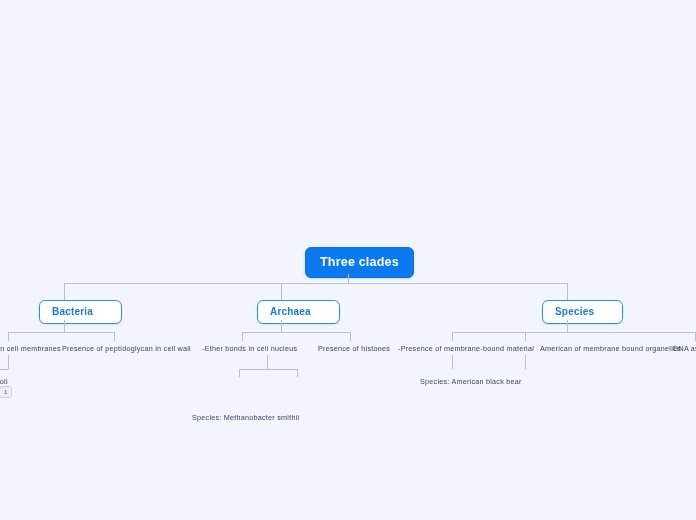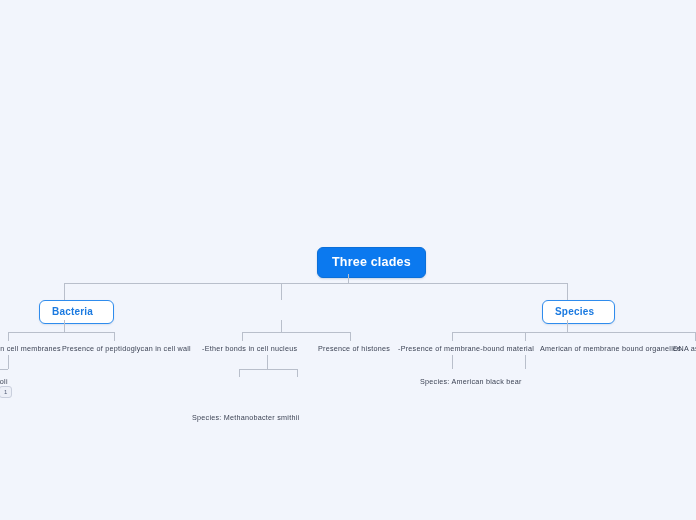--- a/index.html
+++ b/index.html
@@ -31,32 +31,31 @@
     background: #0b79ef;
     border: 1px solid #0b6fd8;
     border-radius: 6px;
     color: #ffffff;
     font-size: 12.5px;
     font-weight: bold;
     letter-spacing: 0.2px;
     padding: 7px 14px 8px 14px;
     text-align: center;
     box-shadow: 0 1px 2px rgba(10,60,120,0.18);
-    margin-left: 12px;
   }
   
   .clade-node {
     background: #ffffff;
     border: 1.5px solid #2f8ced;
     border-radius: 6px;
     color: #1b7ae0;
     font-size: 10px;
     font-weight: bold;
     letter-spacing: 0.2px;
-    padding: 5px 20px 6px 12px;
+    padding: 5px 28px 6px 12px;
     text-align: center;
     box-shadow: 0 1px 2px rgba(10,60,120,0.10);
   }
   
   .leaf-node {
     color: #3c4354;
     font-size: 7.2px;
     letter-spacing: 0.25px;
     line-height: 10px;
     background: transparent;
@@ -114,20 +113,21 @@
   <div class="node leaf-node" style="left:-45px; top:344px;">Ester bonds in cell membranes</div>
   <div class="node leaf-node" style="left:62px; top:344px;">Presence of peptidoglycan in cell wall</div>
 
   <div class="conn-v" style="left:8px; top:355px; height:14px;"></div>
   <div class="conn-h" style="left:-47px; top:369px; width:55px;"></div>
 
   <div class="node species-node" style="left:-47px; top:377px;">Species: E. Coli</div>
 
   <div class="count-badge" style="left:-1px; top:386px;">1</div>
 
+  <div class="node clade-node" style="left:257px; top:300px;">Archaea</div>
 
   <div class="conn-v" style="left:281px; top:320px; height:12px;"></div>
   <div class="conn-h" style="left:242px; top:332px; width:108px;"></div>
   <div class="conn-v" style="left:242px; top:332px; height:9px;"></div>
   <div class="conn-v" style="left:350px; top:332px; height:9px;"></div>
 
   <div class="node leaf-node" style="left:202px; top:344px;">-Ether bonds in cell nucleus</div>
   <div class="node leaf-node" style="left:318px; top:344px;">Presence of histones</div>
 
   <div class="conn-v" style="left:267px; top:355px; height:14px;"></div>

